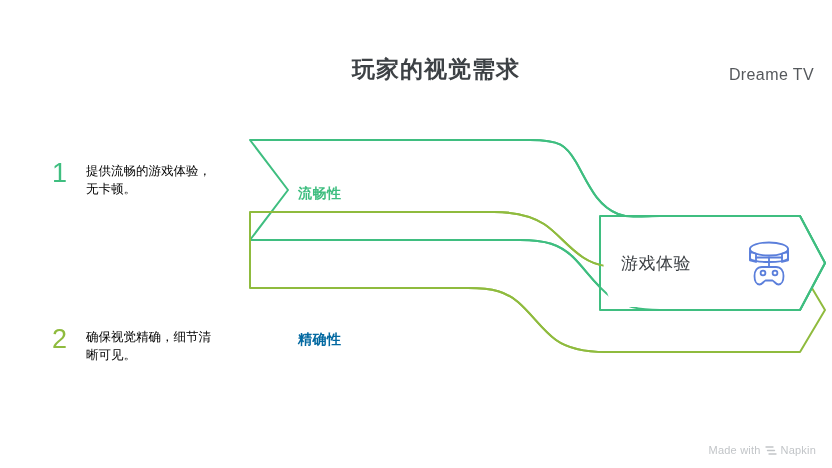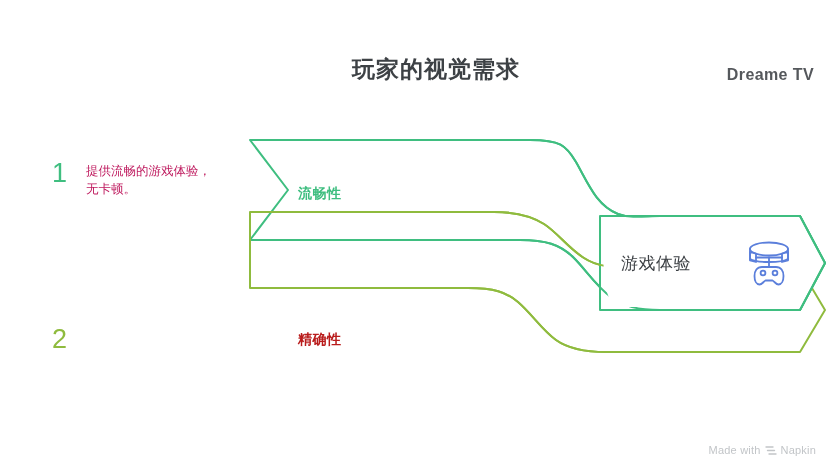--- a/index.html
+++ b/index.html
@@ -14,49 +14,49 @@
   
   #page-title{
     position:absolute;left:0;top:54px;width:832px;
     text-align:center;
     font-size:23px;font-weight:bold;color:#3d4145;
     letter-spacing:1px;
     padding-left:20px;
   }
   #brand-label{
     position:absolute;right:18px;top:66px;
-    font-size:16px;color:#55585c;font-weight:700;
+    font-size:16px;color:#55585c;font-weight:400;
     letter-spacing:.4px;
   }
 
   
   #flow-canvas{position:absolute;left:0;top:0;width:832px;height:468px;}
 
   
   .list-item{position:absolute;display:flex;align-items:flex-start;}
   #list-item-1{left:52px;top:160px;}
   #list-item-2{left:52px;top:326px;}
   .item-index{
     font-size:27px;font-weight:400;line-height:1;
     width:34px;flex:0 0 34px;
   }
   #list-item-1 .item-index{color:#3fbe80;}
   #list-item-2 .item-index{color:#8fbb3e;}
   .item-text{
-    font-size:12.5px;line-height:1.45;color:#be185d;
+    font-size:12.5px;line-height:1.45;color:#000000;
     width:136px;margin-top:2px;
     font-family:"DejaVu Sans","Liberation Sans",sans-serif;
   }
 
   
   .band-label{
     position:absolute;font-size:14px;font-weight:bold;letter-spacing:.5px;
   }
   #band-label-1{left:298px;top:185px;color:#3fbe80;}
-  #band-label-2{left:298px;top:331px;color:#b91c1c;}
+  #band-label-2{left:298px;top:331px;color:#0369a1;}
 
   
   #outcome-label{
     position:absolute;left:621px;top:252px;
     font-size:17px;color:#3d4145;letter-spacing:.5px;
   }
   #outcome-icon{position:absolute;left:742px;top:238px;width:54px;height:52px;}
 
   
   #watermark{
@@ -147,20 +147,21 @@
 
   </svg>
 
   <div class="list-item" id="list-item-1">
     <div class="item-index">1</div>
     <div class="item-text">提供流畅的游戏体验，无卡顿。</div>
   </div>
 
   <div class="list-item" id="list-item-2">
     <div class="item-index">2</div>
+    <div class="item-text">确保视觉精确，细节清晰可见。</div>
   </div>
 
   <div class="band-label" id="band-label-1">流畅性</div>
   <div class="band-label" id="band-label-2">精确性</div>
 
   <div id="outcome-label">游戏体验</div>
 
   <svg id="outcome-icon" viewBox="0 0 54 52" xmlns="http://www.w3.org/2000/svg" fill="none" stroke="#5b7fdb" stroke-width="1.8" stroke-linejoin="round" stroke-linecap="round">
 
     <ellipse cx="27" cy="11" rx="19" ry="6.5"></ellipse>

